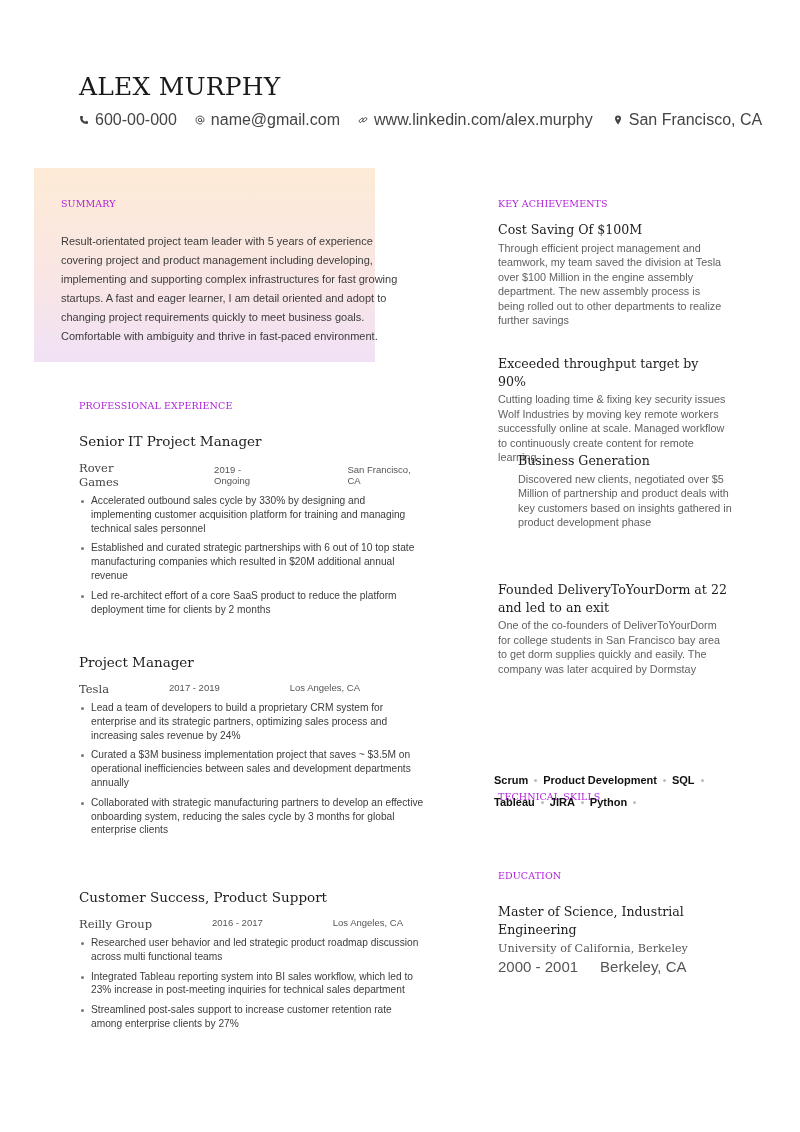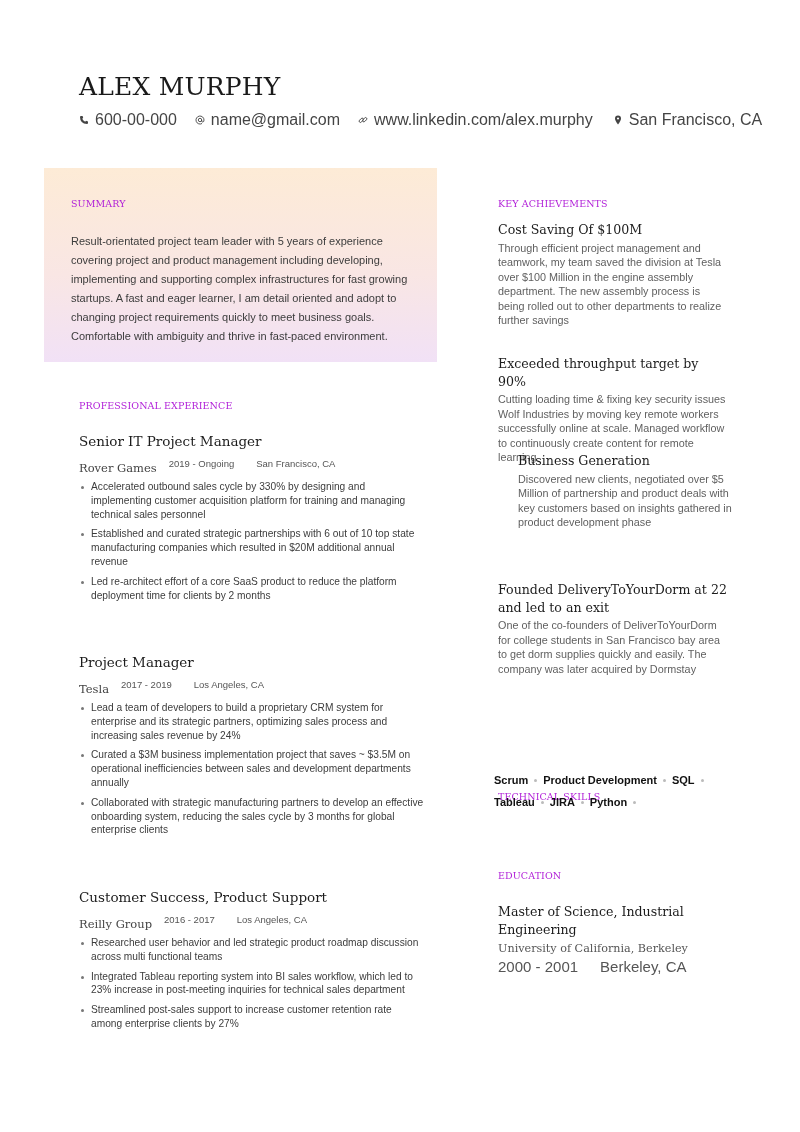--- a/index.html
+++ b/index.html
@@ -15,39 +15,39 @@
   .contacts {
     position: absolute; left: 79px; top: 111px;
     display: flex; align-items: center; font-size: 16px; color: #444;
   }
   .contact { display: flex; align-items: center; margin-right: 18px; }
   .contact .ico { width: 10px; height: 12px; margin-right: 6px; display: inline-flex; align-items: center; justify-content: center; color: #444; }
   .contact .ico svg { width: 10px; height: 10px; }
   .contact.loc { margin-left: 2px; }
 
   .summary-box {
-    position: absolute; left: 44px; top: 168px; width: 393px; height: 194px;
+    position: absolute; left: 34px; top: 168px; width: 341px; height: 194px;
     background: linear-gradient(180deg, #fdebd6 0%, #f9e6e4 55%, #f1e1f6 100%);
   }
   .section-label {
     font-family: "DejaVu Serif", serif;
     font-size: 9.5px; color: #b11fd8; letter-spacing: 0.1px; text-transform: uppercase;
     position: absolute;
   }
   .summary-box .section-label { left: 27px; top: 30px; }
   .summary-text {
     position: absolute; left: 27px; top: 64px; width: 340px;
     font-size: 11px; line-height: 19px; color: #3c3c3c;
   }
 
   .exp-label { left: 79px; top: 400px; }
 
   .job { position: absolute; left: 79px; width: 345px; }
   .job-title { font-family: "DejaVu Serif", serif; font-size: 13.5px; color: #1c1c1c; margin-bottom: 9px; }
-  .job-meta { display: flex; align-items: flex-start; margin-bottom: 8px; }
+  .job-meta { display: flex; align-items: flex-end; margin-bottom: 8px; gap: 48px; }
   .job-company { font-family: "DejaVu Serif", serif; font-size: 11.5px; color: #444; margin-right: 12px; position: relative; top: 3px; }
   .job-dates { font-size: 9.5px; color: #555; margin-right: 22px; }
   .job-loc { font-size: 9.5px; color: #555; }
   .bullets { list-style: none; padding-left: 12px; }
   .bullets li { position: relative; font-size: 10.2px; line-height: 13.8px; color: #3c3c3c; margin-bottom: 6px; }
   .bullets li::before { content: ""; position: absolute; left: -10px; top: 6px; width: 3px; height: 3px; border-radius: 50%; background: #777; }
   .ach-label { position: absolute; left: 498px; top: 198px; }
   .ach { position: absolute; left: 498px; width: 230px; }
   .ach-title { font-family: "DejaVu Serif", serif; font-size: 12.6px; line-height: 17.5px; color: #1c1c1c; margin-bottom: 2px; }
   .ach-desc { font-size: 10.8px; line-height: 14.6px; color: #5f5f5f; }

